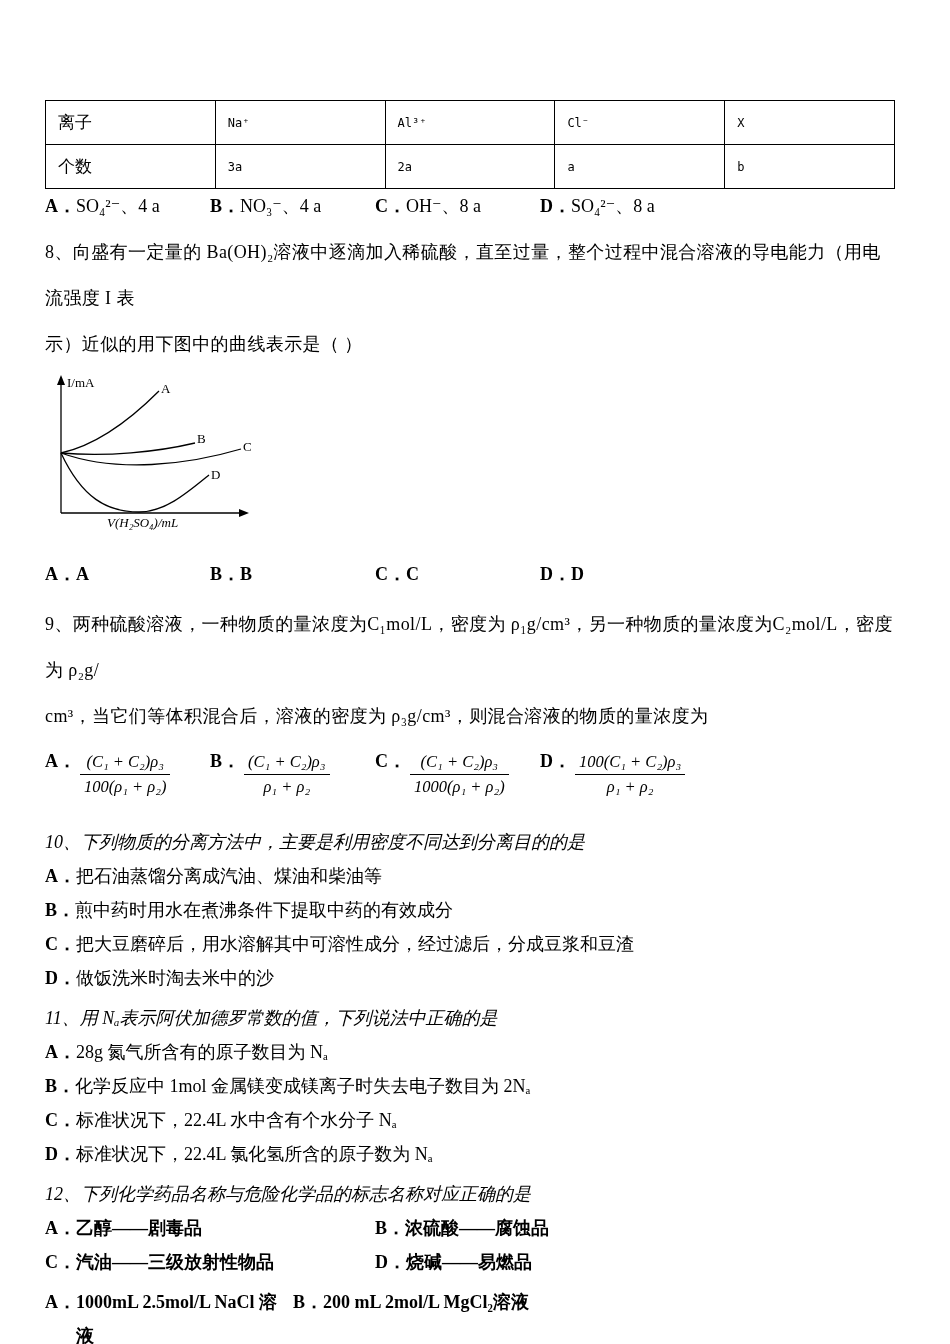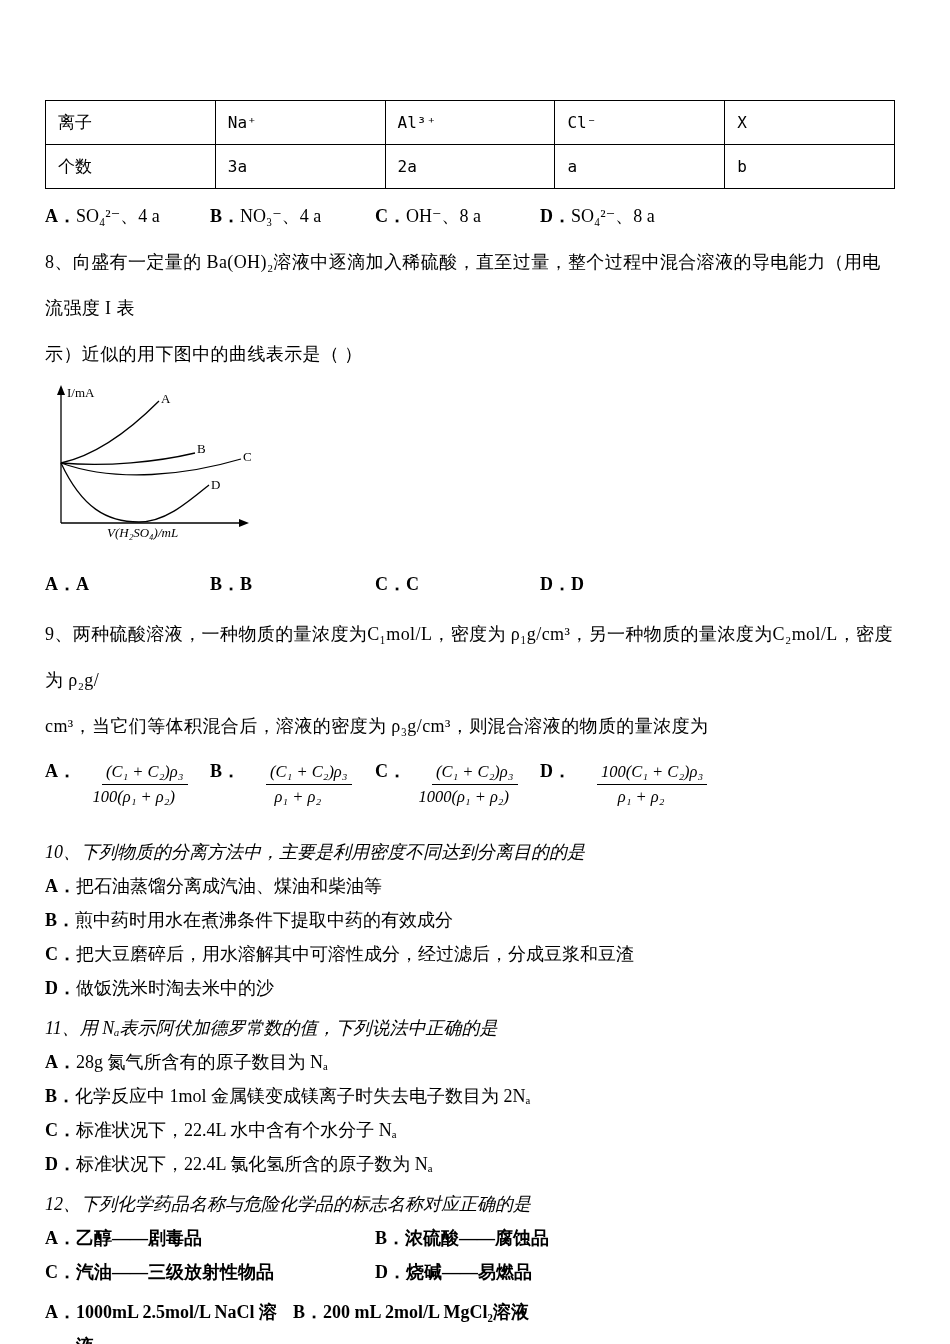--- a/index.html
+++ b/index.html
@@ -5,24 +5,24 @@
   * { margin:0; padding:0; box-sizing:border-box; }
   html,body { background:#ffffff; }
   .page {
     width:950px; height:1344px; background:#ffffff; color:#000;
     font-family:"Liberation Serif","DejaVu Serif",serif;
     overflow:hidden; position:relative;
   }
   .content { padding:100px 55px 0 45px; font-size:18px; }
 
   
-  .ion-table { border-collapse:collapse; width:100%; table-layout:fixed; margin-bottom:10px; }
+  .ion-table { border-collapse:collapse; width:100%; table-layout:fixed; }
   .ion-table td {
     border:1px solid #000; height:44px; padding:2px 12px; vertical-align:middle;
-    font-family:"DejaVu Sans Mono","Liberation Mono",monospace; font-size:16px;
+    font-family:"DejaVu Sans Mono","Liberation Mono",monospace; font-size:12px;
   }
   .ion-table td.cn { font-family:"Liberation Serif","DejaVu Serif",serif; font-size:17px; }
 
   
   .opt-row { display:flex; line-height:34px; align-items:baseline; }
   .opt { display:flex; align-items:baseline; }
   .w165 { width:165px; }
   .w330 { width:330px; }
   .w248 { width:248px; }
   .opt-label { font-weight:bold; white-space:pre; }
@@ -44,21 +44,21 @@
   .labB { left:150px; top:58px; }
   .labC { left:196px; top:66px; }
   .labD { left:164px; top:94px; }
 
   
   .formula-row { display:flex; align-items:center; margin:10px 0 26px 0; }
   .frac {
     display:inline-block; text-align:center; vertical-align:middle;
     font-style:italic; font-size:16.5px; line-height:1.35; margin-left:4px;
   }
-  .frac .num { display:block; border-bottom:1.2px solid #000; padding:0 4px 1px 4px;margin-left:22px; }
+  .frac .num { display:block; border-bottom:1.2px solid #000; padding:0 4px 1px 4px; }
   .frac .den { display:block; padding:1px 4px 0 4px; }
 </style>
 </head>
 <body>
 
 <div class="page">
   <div class="content">
 
     <table class="ion-table">
       <tbody>

